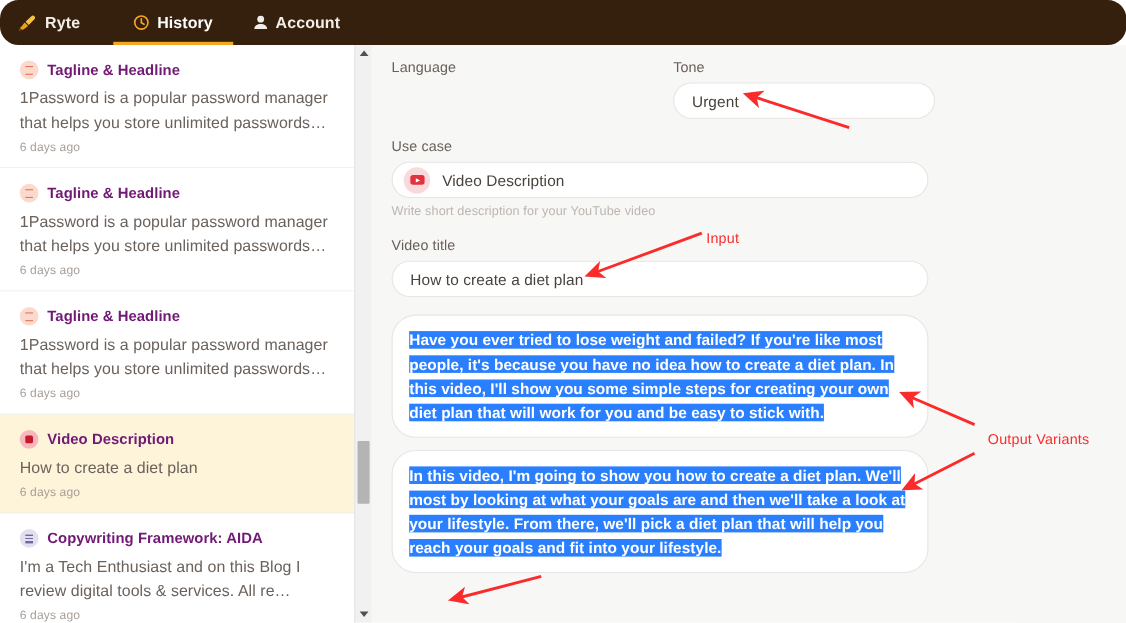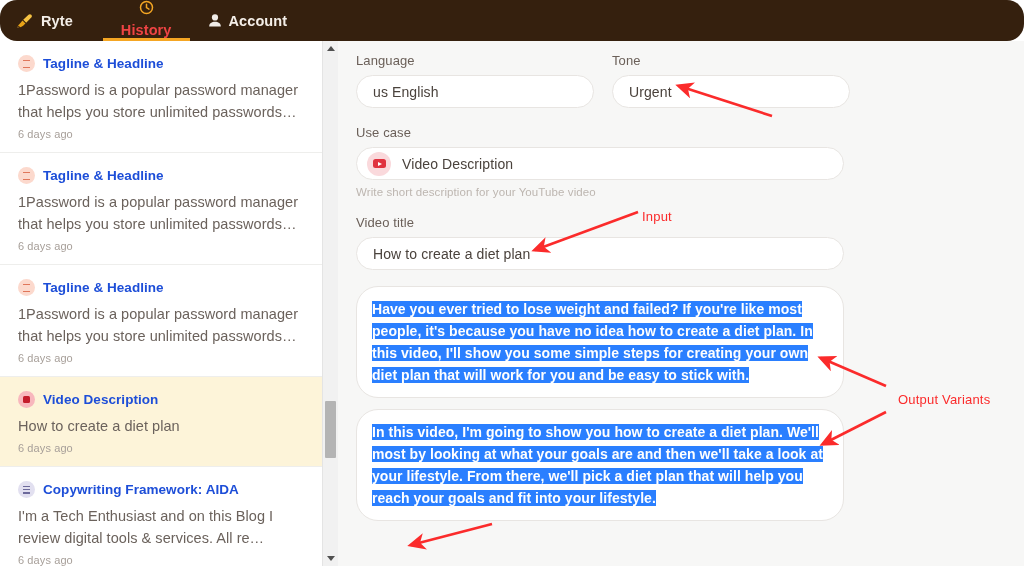--- a/index.html
+++ b/index.html
@@ -20,21 +20,21 @@
   .nav-item {
     display: flex; align-items: center; gap: 7px;
     padding: 0 18px;
     color: #f4eee8;
     font-size: 14.5px; font-weight: 700;
     letter-spacing: .1px;
     position: relative;
     cursor: pointer;
   }
   .nav-item.brand { padding-left: 16px; padding-right: 30px; }
-  .nav-item.active { color: #ef4444; flex-direction: column; }
+  .nav-item.active { color: #ffffff; }
   .nav-item.active::after {
     content: ""; position: absolute;
     left: 0; right: 0; bottom: 0; height: 3px;
     background: #f5a623;
   }
   .nav-ico { display: inline-flex; align-items: center; justify-content: center; }
 
   
   .sidebar {
     position: absolute; left: 0; top: 41px;
@@ -68,21 +68,21 @@
   .hist-ico.video::before {
     content: ""; width: 7px; height: 7px; border-radius: 1.5px;
     background: #c41b2b;
   }
   .hist-ico.aida { background: #e2e0f0; }
   .hist-ico.aida::before {
     content: ""; width: 7px; height: 8px;
     background: linear-gradient(to bottom,#6d6a9b 0 1.4px,transparent 1.4px 2.8px,#6d6a9b 2.8px 4.2px,transparent 4.2px 5.6px,#6d6a9b 5.6px 7px);
   }
   .hist-title {
-    font-size: 13.5px; font-weight: 700; color: #1d4ed8;
+    font-size: 13.5px; font-weight: 700; color: #701a75;
     letter-spacing: .05px;
   }
   .hist-desc {
     font-size: 14.5px; color: #6b625c; line-height: 22px;
     letter-spacing: .05px;
     margin-bottom: 5px;
   }
   .hist-time { font-size: 11px; color: #a79f99; letter-spacing: .1px; }
 
   
@@ -290,23 +290,20 @@
   <div class="sb-arrow down">
       <i></i>
     </div>
 </div>
 
 <div class="main">
 
   <div class="row2">
     <div class="field f-lang">
       <span class="lbl">Language</span>
-      <div class="pill">
-        <span>us English</span>
-      </div>
     </div>
     <div class="field f-tone">
       <span class="lbl">Tone</span>
       <div class="pill">
         <span>Urgent</span>
       </div>
     </div>
   </div>
 
   <div class="gap-a"></div>

